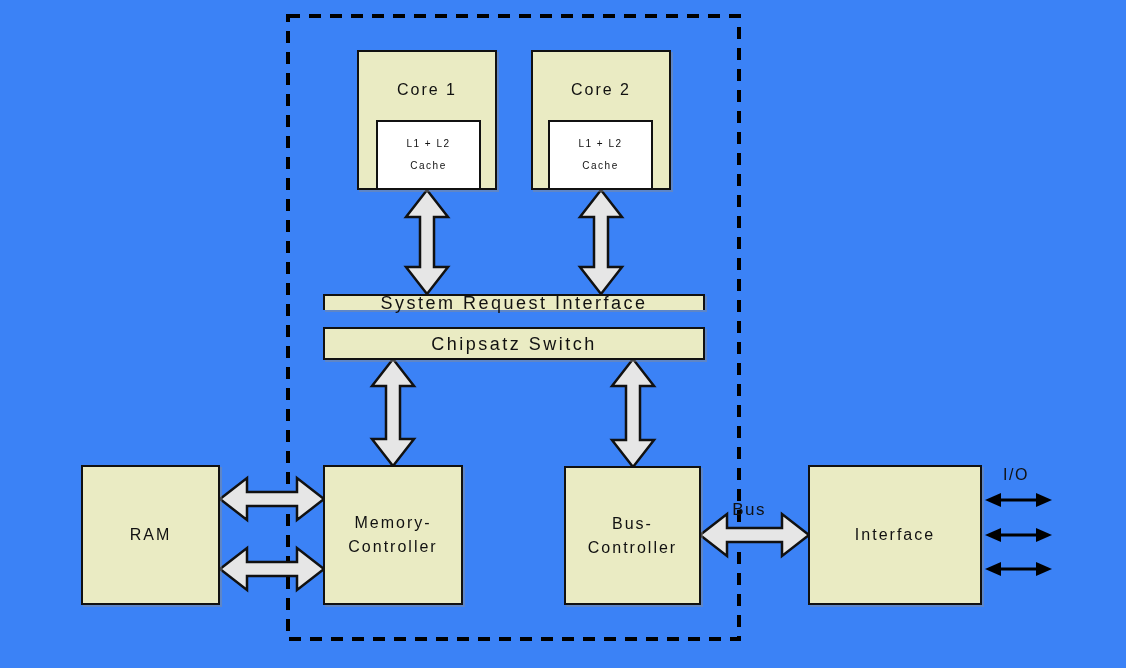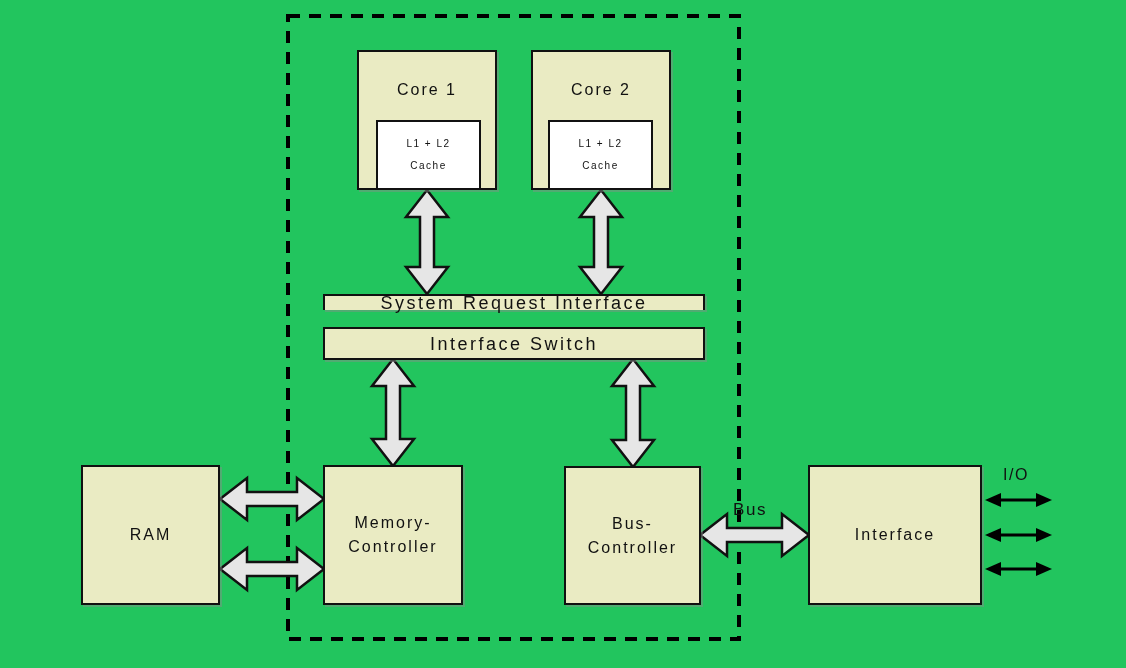--- a/index.html
+++ b/index.html
@@ -1,17 +1,17 @@
 <!DOCTYPE html>
 <html><head>
 <meta charset="utf-8">
 <style>
   html,body{margin:0;padding:0;background:#fff;}
   #canvas{
-    position:relative;width:1126px;height:668px;background:#22c55e;overflow:hidden;
+    position:relative;width:1126px;height:668px;background:#3b82f6;overflow:hidden;
     font-family:"Liberation Sans",sans-serif;color:#111;
   }
   #underlay{position:absolute;left:0;top:0;z-index:0;}
   .node{
     position:absolute;box-sizing:border-box;z-index:2;
     background:#eaebc3;border:2px solid #111;
     display:flex;flex-direction:column;align-items:center;justify-content:center;
     letter-spacing:2px;font-size:16px;line-height:24px;text-align:center;
     box-shadow:2px 2px 0 rgba(140,140,140,0.45);
   }
@@ -24,21 +24,21 @@
   #core1{left:357px;top:50px;width:140px;height:140px;justify-content:flex-start;padding-top:26px;}
   #core2{left:531px;top:50px;width:140px;height:140px;justify-content:flex-start;padding-top:26px;}
   #cache1{left:376px;top:120px;width:105px;height:70px;}
   #cache2{left:548px;top:120px;width:105px;height:70px;}
   #sri{left:323px;top:294px;width:382px;height:16px;border-bottom:0;font-size:18px;letter-spacing:2.5px;}
   #crossbar{left:323px;top:327px;width:382px;height:33px;font-size:18px;letter-spacing:2.5px;}
   #ram{left:81px;top:465px;width:139px;height:140px;}
   #mc{left:323px;top:465px;width:140px;height:140px;}
   #bc{left:564px;top:466px;width:137px;height:139px;}
   #chipsatz{left:808px;top:465px;width:174px;height:140px;}
-  #bus-label{left:710px;top:500px;width:80px;}
+  #bus-label{left:686px;top:500px;width:80px;text-align:right;}
   #io-label{left:993px;top:466px;width:46px;font-size:16px;}
 </style>
 </head>
 <body>
 
 <div id="canvas">
 
   <svg id="underlay" width="1126" height="668" viewBox="0 0 1126 668" xmlns="http://www.w3.org/2000/svg">
 
     <rect x="288" y="16" width="451" height="623" fill="none" stroke="#000" stroke-width="4" stroke-dasharray="12 9"></rect>
@@ -84,21 +84,21 @@
   </div>
   <div class="node cache" id="cache2">
     <span>L1 + L2</span>
     <span>Cache</span>
   </div>
 
   <div class="node" id="sri">
     <span>System Request Interface</span>
   </div>
   <div class="node" id="crossbar">
-    <span>Interface Switch</span>
+    <span>Chipsatz Switch</span>
   </div>
 
   <div class="node" id="ram">
     <span>RAM</span>
   </div>
   <div class="node" id="mc">
     <span>Memory-</span>
     <span>Controller</span>
   </div>
   <div class="node" id="bc">

